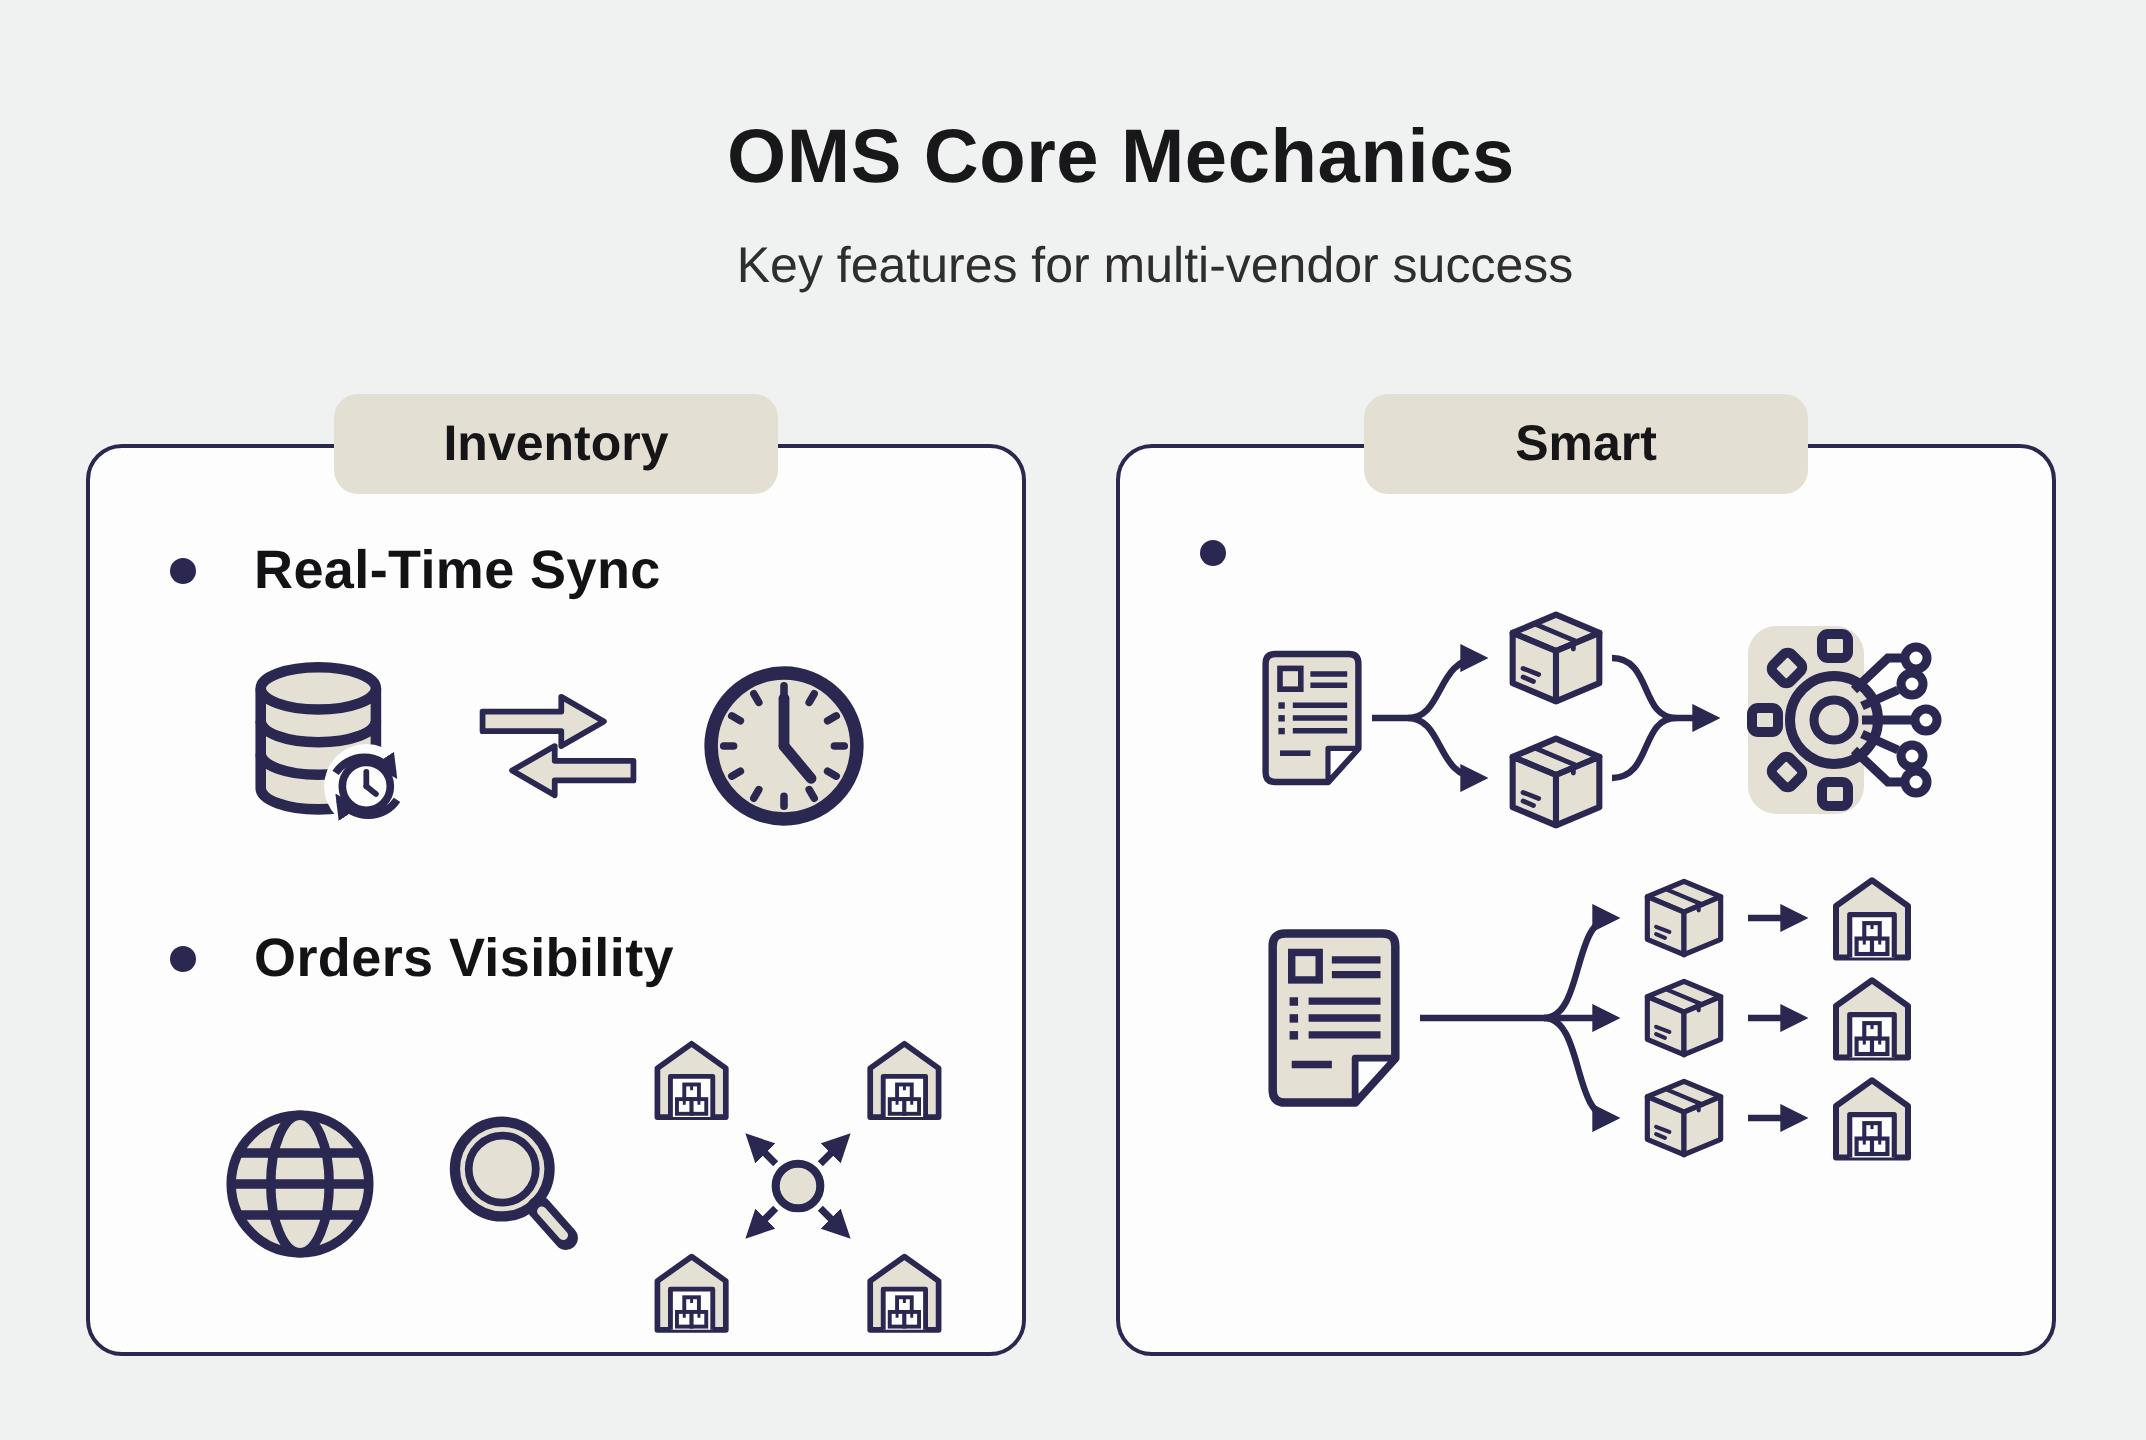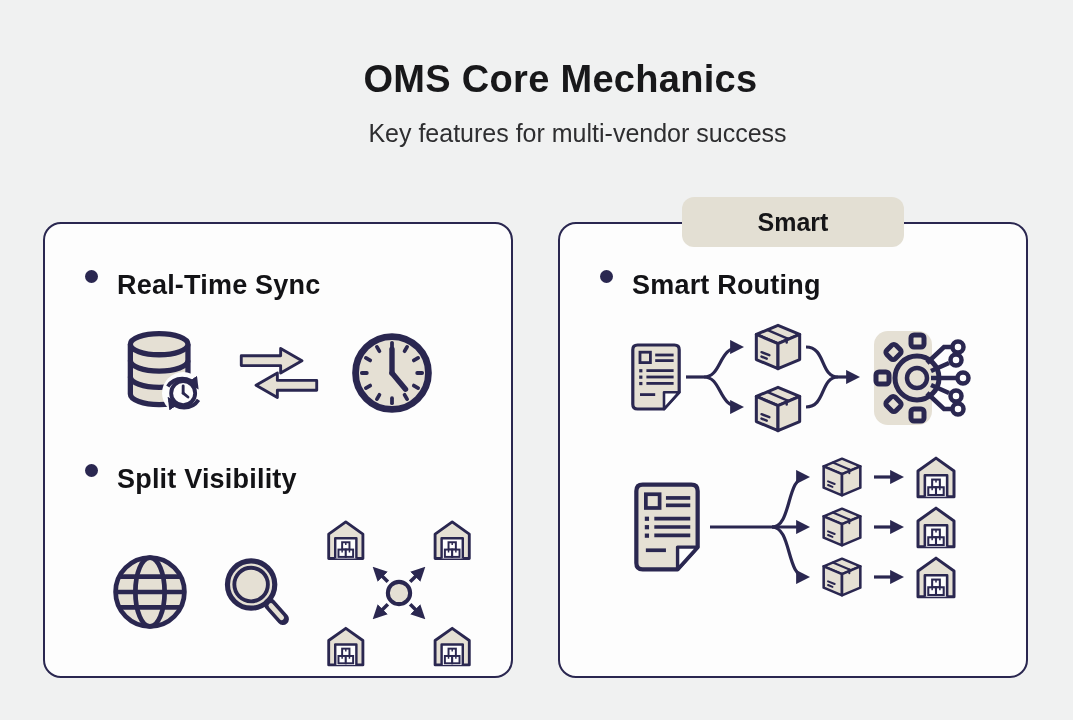--- a/index.html
+++ b/index.html
@@ -14,21 +14,21 @@
   .panel{position:absolute;top:222px;width:470px;height:456px;background:#fdfdfd;
          border:2px solid #2a2750;border-radius:18px;box-sizing:border-box;}
   .panel-left{left:43px;}
   .panel-right{left:558px;}
 
   .tab{position:absolute;top:-27px;left:50%;transform:translateX(-50%);
        width:222px;height:50px;background:#e3dfd3;border-radius:12px;
        display:flex;align-items:center;justify-content:center;
        font-size:25px;font-weight:700;color:#161618;z-index:2;}
 
-  .feature{display:flex;gap:19px;margin:46px 0 0 40px;}
+  .feature{display:flex;align-items:center;gap:29px;margin:46px 0 0 40px;}
   .feature .dot{width:13px;height:13px;border-radius:50%;background:#2a2750;flex:none;}
   .feature .lbl{font-size:27px;font-weight:700;color:#131316;letter-spacing:.2px;}
   .feature.second{margin-top:43px;}
   .panel-right .feature.second{margin-top:21px;}
 
   .icon-row1{display:flex;align-items:center;justify-content:space-between;
              margin-top:24px;padding:0 74px 0 70px;}
   .icon-row2{display:flex;align-items:flex-start;justify-content:space-between;
              margin-top:22px;padding:0 36px 0 62px;}
   .diagram-sr{display:block;margin:18px 0 0 40px;}
@@ -89,20 +89,21 @@
     </symbol>
   </defs>
 </svg>
 
 <div class="canvas">
 
   <div class="title">OMS Core Mechanics</div>
   <div class="subtitle">Key features for multi-vendor success</div>
 
   <div class="panel panel-left">
+    <div class="tab">Inventory</div>
 
     <div class="feature">
       <span class="dot"></span>
       <span class="lbl">Real-Time Sync</span>
     </div>
 
     <div class="icon-row1">
 
       <svg width="96" height="96" viewBox="0 0 100 100">
         <defs>
@@ -149,21 +150,21 @@
         </g>
         <g stroke="#2a2750" stroke-width="6" stroke-linecap="round">
           <line x1="50" y1="50" x2="50" y2="23.5"></line>
           <line x1="50" y1="50" x2="65" y2="68"></line>
         </g>
       </svg>
     </div>
 
     <div class="feature second">
       <span class="dot"></span>
-      <span class="lbl">Split Visibility</span>
+      <span class="lbl">Orders Visibility</span>
     </div>
 
     <div class="icon-row2">
 
       <svg width="86" height="86" viewBox="0 0 100 100" style="margin-top:32px">
         <circle cx="50" cy="50" r="40" fill="#e5e0d4" stroke="#2a2750" stroke-width="5.5"></circle>
         <ellipse cx="50" cy="50" rx="17" ry="40" fill="none" stroke="#2a2750" stroke-width="5.5"></ellipse>
         <g stroke="#2a2750" stroke-width="5.5">
           <line x1="14.5" y1="32" x2="85.5" y2="32"></line>
           <line x1="10" y1="50" x2="90" y2="50"></line>
@@ -197,21 +198,20 @@
         </g>
       </svg>
     </div>
   </div>
 
   <div class="panel panel-right">
     <div class="tab">Smart</div>
 
     <div class="feature">
       <span class="dot"></span>
-      <span class="lbl">Smart Routing</span>
     </div>
 
     <svg class="diagram-sr" width="400" height="125" viewBox="0 0 400 125">
       <defs>
         <marker id="ah-sr" viewBox="0 0 10 10" refX="7" refY="5" markerWidth="4.4" markerHeight="4.4" orient="auto">
           <path d="M0,0 L10,5 L0,10 Z" fill="#2a2750"></path>
         </marker>
       </defs>
       <use href="#sym-document" xlink:href="#sym-document" x="28" y="22" width="56" height="72"></use>
       <g stroke="#2a2750" stroke-width="3.2" fill="none">

